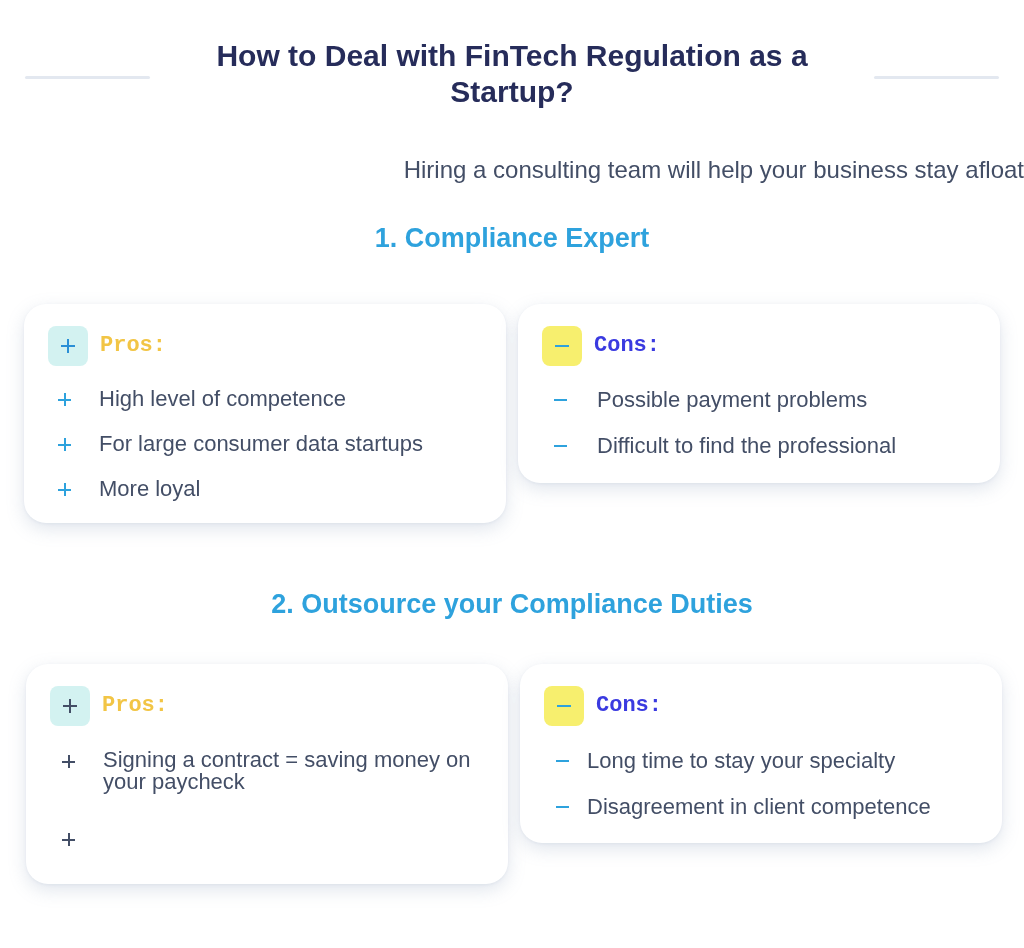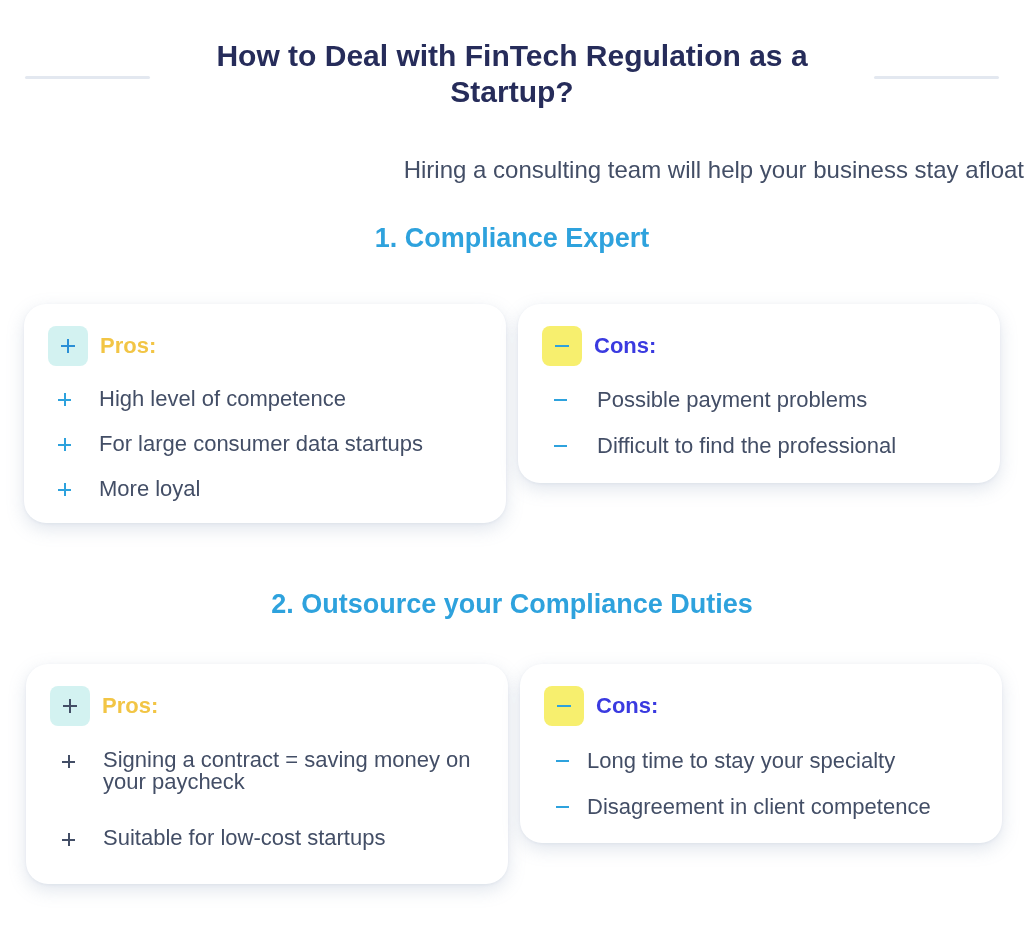--- a/index.html
+++ b/index.html
@@ -49,21 +49,21 @@
       border-radius: 22px;
       box-shadow: 0 6px 18px rgba(120, 140, 175, 0.22), 0 1px 3px rgba(120,140,175,0.10);
     }
     .card.c1 { left: 24px;  top: 304px; width: 482px; height: 219px; }
     .card.c2 { left: 518px; top: 304px; width: 482px; height: 179px; }
     .card.c3 { left: 26px;  top: 664px; width: 482px; height: 220px; }
     .card.c4 { left: 520px; top: 664px; width: 482px; height: 179px; }
 
     .card-head {
       position: absolute; top: 22px; left: 24px;
-      display: flex; align-items: center;
+      display: flex; align-items: center; font-family: Liberation Mono, monospace;
     }
     .badge {
       width: 40px; height: 40px; border-radius: 8px;
       display: flex; align-items: center; justify-content: center;
       font-size: 24px; line-height: 1;
     }
     .badge.pro { background: #d3f2f1; color: #2a8fd6; }
     .badge.con { background: #f7ef6e; color: #2ea2dd; }
     .badge .minus-bar { width: 14px; height: 2px; background: #2ea2dd; display: block; }
     .badge .plus {
@@ -185,21 +185,20 @@
         </span>
       <span class="head-label pro">Pros:</span>
     </div>
     <ul class="items">
       <li class="item first">
         <span class="mark plus dark"></span>
         <span class="text" style="max-width:400px;">Signing a contract = saving money on your paycheck</span>
       </li>
       <li class="item">
         <span class="mark plus dark"></span>
-        <span class="text">Suitable for low-cost startups</span>
       </li>
     </ul>
   </div>
 
   <div class="card c4">
     <div class="card-head">
       <span class="badge con">
           <span class="minus-bar"></span>
         </span>
       <span class="head-label con">Cons:</span>

